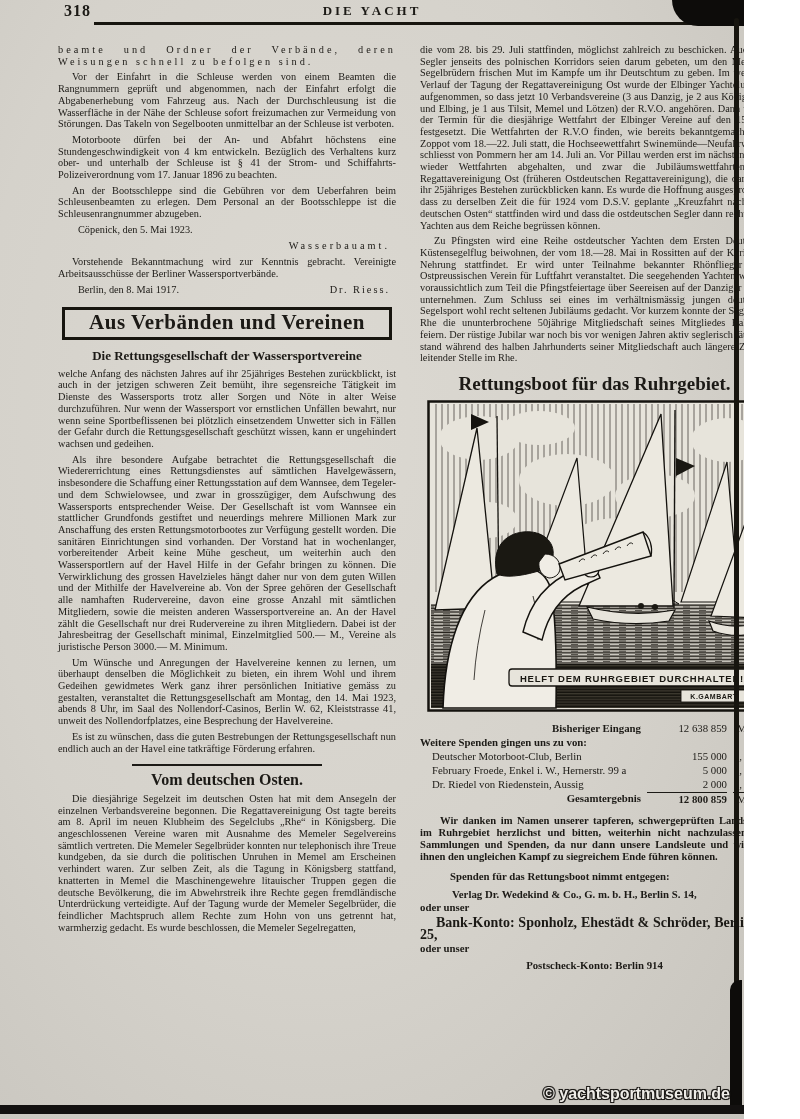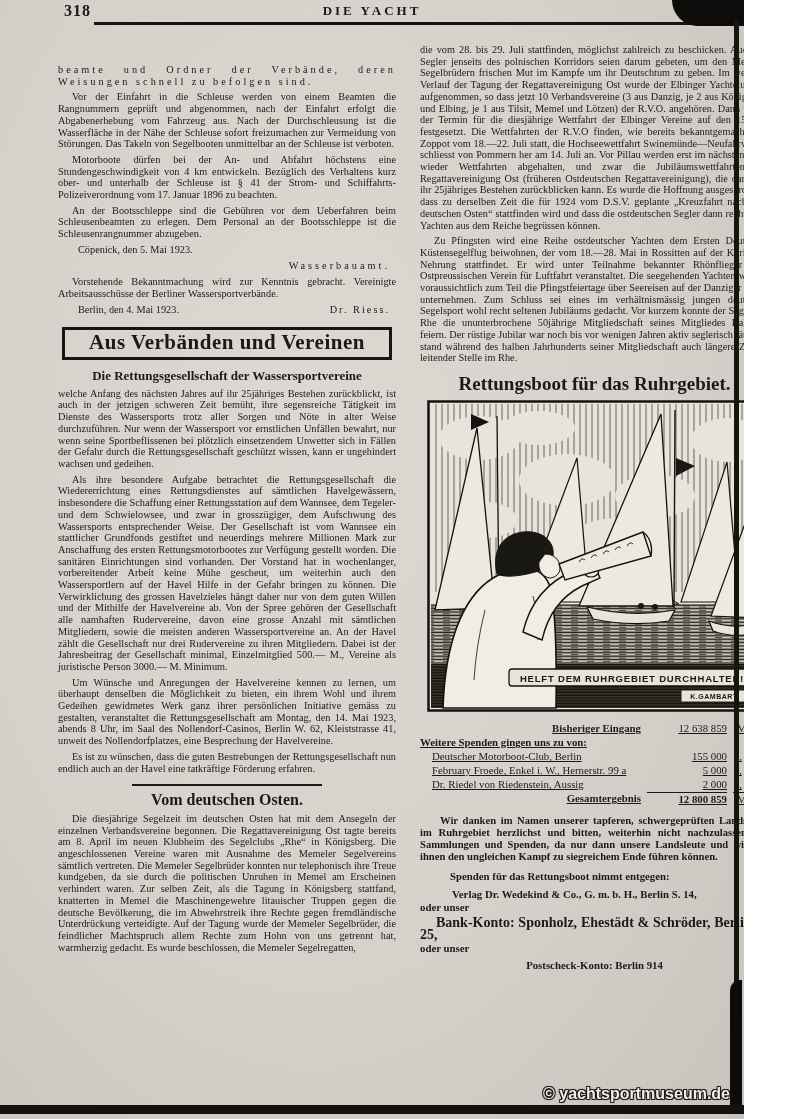--- a/index.html
+++ b/index.html
@@ -12,42 +12,42 @@
   .corner-tr{position:absolute;top:0;right:0;width:72px;height:26px;background:#0d0c0a;border-bottom-left-radius:46px;}
   .edge-right{position:absolute;top:18px;right:5px;width:5px;height:1058px;background:#17150f;border-radius:3px;}
   .edge-right2{position:absolute;top:980px;right:2px;width:12px;height:130px;background:#0d0c0a;border-top-left-radius:10px;}
   .edge-bottom{position:absolute;left:0;bottom:5px;width:800px;height:9px;background:#131110;}
   
   .pageno{position:absolute;left:64px;top:2px;font-size:16px;font-weight:bold;letter-spacing:1px;}
   .masthead{position:absolute;left:0;top:3px;width:100%;text-align:center;font-size:13px;font-weight:bold;letter-spacing:3px;}
   .head-rule{position:absolute;left:94px;top:22px;width:700px;height:3px;background:#17150f;}
   
   .col{position:absolute;top:44px;}
-  .col-left{left:58px;width:338px;margin-top:20px;}
+  .col-left{left:58px;width:338px;}
   .col-right{left:420px;width:349px;}
   .bt{font-size:10.3px;line-height:11.7px;text-align:justify;}
   .p{margin:0 0 4px 0;text-indent:14px;}
   .p0{margin:0 0 4px 0;}
   .sp{letter-spacing:3px;}
   .dateline{margin:3px 0 4px 0;text-indent:20px;}
   .sig-right{margin:3px 6px 5px 0;text-align:right;letter-spacing:3px;}
   .two-ends{display:flex;justify-content:space-between;margin:3px 6px 4px 0;}
   .two-ends .l{text-indent:20px;}
   .two-ends .r{letter-spacing:2px;}
   .boxhead{margin:12px 4px 10px 4px;border:3px solid #17150f;text-align:center;
     font-size:21px;font-weight:bold;padding:7px 2px 8px 2px;letter-spacing:0.5px;}
   .subhead{text-align:center;font-size:13px;font-weight:bold;margin:2px 0 6px 0;}
   .divider{width:190px;height:2px;background:#1c1a16;margin:10px auto 8px auto;}
   .a2head{text-align:center;font-size:16px;font-weight:bold;margin:0 0 7px 0;}
   .ruhrhead{text-align:center;font-size:19px;font-weight:bold;margin:14px 0 10px 0;}
   
   .illo{width:335px;margin:0 auto;position:relative;}
   
   .don{margin:8px 0 0 0;font-size:10.8px;line-height:13px;}
-  .don-grid{display:grid;grid-template-columns:1fr 80px 36px;column-gap:6px;row-gap:1px;text-decoration:underline;}
+  .don-grid{display:grid;grid-template-columns:1fr 80px 36px;column-gap:6px;row-gap:1px;}
   .dg-label{text-align:right;font-weight:bold;}
   .dg-amt{text-align:right;}
   .dg-unit{text-align:left;padding-left:4px;}
   .dg-span{grid-column:1 / -1;text-align:left;font-weight:bold;}
   .dg-name{padding-left:12px;}
   .dg-total-amt{text-align:right;font-weight:bold;border-top:1.4px solid #1c1a16;}
   .dg-total-unit{border-top:1.4px solid #1c1a16;padding-left:4px;}
   .thanks{margin:9px 0 6px 0;text-indent:20px;font-size:10.6px;line-height:12px;text-align:justify;font-weight:bold;}
   .collect{margin:8px 0 4px 0;text-indent:30px;font-weight:bold;font-size:10.8px;}
   .addr{margin:5px 0 0 0;text-indent:32px;font-weight:bold;font-size:10.8px;line-height:12.4px;}
@@ -70,21 +70,21 @@
 
   <div class="col col-left bt">
     <p class="p0 sp">beamte und Ordner der Verbände, deren Weisungen schnell zu befolgen sind.</p>
     <p class="p">Vor der Einfahrt in die Schleuse werden von einem Beamten die Rangnummern geprüft und abgenommen, nach der Einfahrt erfolgt die Abgabenerhebung vom Fahrzeug aus. Nach der Durchschleusung ist die Wasserfläche in der Nähe der Schleuse sofort freizumachen zur Vermeidung von Störungen. Das Takeln von Segelbooten unmittelbar an der Schleuse ist verboten.</p>
     <p class="p">Motorboote dürfen bei der An- und Abfahrt höchstens eine Stundengeschwindigkeit von 4 km entwickeln. Bezüglich des Verhaltens kurz ober- und unterhalb der Schleuse ist § 41 der Strom- und Schiffahrts-Polizeiverordnung vom 17. Januar 1896 zu beachten.</p>
     <p class="p">An der Bootsschleppe sind die Gebühren vor dem Ueberfahren beim Schleusenbeamten zu erlegen. Dem Personal an der Bootsschleppe ist die Schleusenrangnummer abzugeben.</p>
     <p class="p0 dateline">Cöpenick, den 5. Mai 1923.</p>
     <p class="p0 sig-right">Wasserbauamt.</p>
     <p class="p">Vorstehende Bekanntmachung wird zur Kenntnis gebracht. Vereinigte Arbeitsausschüsse der Berliner Wassersportverbände.</p>
     <div class="two-ends">
-      <span class="l">Berlin, den 4. Mai 1923.</span>
+      <span class="l">Berlin, den 8. Mai 1917.</span>
       <span class="r">Dr. Riess.</span>
     </div>
 
     <div class="boxhead">Aus Verbänden und Vereinen</div>
 
     <div class="subhead">Die Rettungsgesellschaft der Wassersportvereine</div>
     <p class="p0">welche Anfang des nächsten Jahres auf ihr 25jähriges Bestehen zurückblickt, ist auch in der jetzigen schweren Zeit bemüht, ihre segensreiche Tätigkeit im Dienste des Wassersports trotz aller Sorgen und Nöte in alter Weise durchzuführen. Nur wenn der Wassersport vor ernstlichen Unfällen bewahrt, nur wenn seine Sportbeflissenen bei plötzlich einsetzendem Unwetter sich in Fällen der Gefahr durch die Rettungsgesellschaft geschützt wissen, kann er ungehindert wachsen und gedeihen.</p>
     <p class="p">Als ihre besondere Aufgabe betrachtet die Rettungsgesellschaft die Wiedererrichtung eines Rettungsdienstes auf sämtlichen Havelgewässern, insbesondere die Schaffung einer Rettungsstation auf dem Wannsee, dem Tegeler- und dem Schwielowsee, und zwar in grosszügiger, dem Aufschwung des Wassersports entsprechender Weise. Der Gesellschaft ist vom Wannsee ein stattlicher Grundfonds gestiftet und neuerdings mehrere Millionen Mark zur Anschaffung des ersten Rettungsmotorbootes zur Verfügung gestellt worden. Die sanitären Einrichtungen sind vorhanden. Der Vorstand hat in wochenlanger, vorbereitender Arbeit keine Mühe gescheut, um weiterhin auch den Wassersportlern auf der Havel Hilfe in der Gefahr bringen zu können. Die Verwirklichung des grossen Havelzieles hängt daher nur von dem guten Willen und der Mithilfe der Havelvereine ab. Von der Spree gehören der Gesellschaft alle namhaften Rudervereine, davon eine grosse Anzahl mit sämtlichen Mitgliedern, sowie die meisten anderen Wassersportvereine an. An der Havel zählt die Gesellschaft nur drei Rudervereine zu ihren Mitgliedern. Dabei ist der Jahresbeitrag der Gesellschaft minimal, Einzelmitglied 500.— M., Vereine als juristische Person 3000.— M. Minimum.</p>
     <p class="p">Um Wünsche und Anregungen der Havelvereine kennen zu lernen, um überhaupt denselben die Möglichkeit zu bieten, ein ihrem Wohl und ihrem Gedeihen gewidmetes Werk ganz ihrer persönlichen Initiative gemäss zu gestalten, veranstaltet die Rettungsgesellschaft am Montag, den 14. Mai 1923, abends 8 Uhr, im Saal des Nollendorf-Casinos, Berlin W. 62, Kleiststrasse 41, unweit des Nollendorfplatzes, eine Besprechung der Havelvereine.</p>
     <p class="p">Es ist zu wünschen, dass die guten Bestrebungen der Rettungsgesellschaft nun endlich auch an der Havel eine tatkräftige Förderung erfahren.</p>

